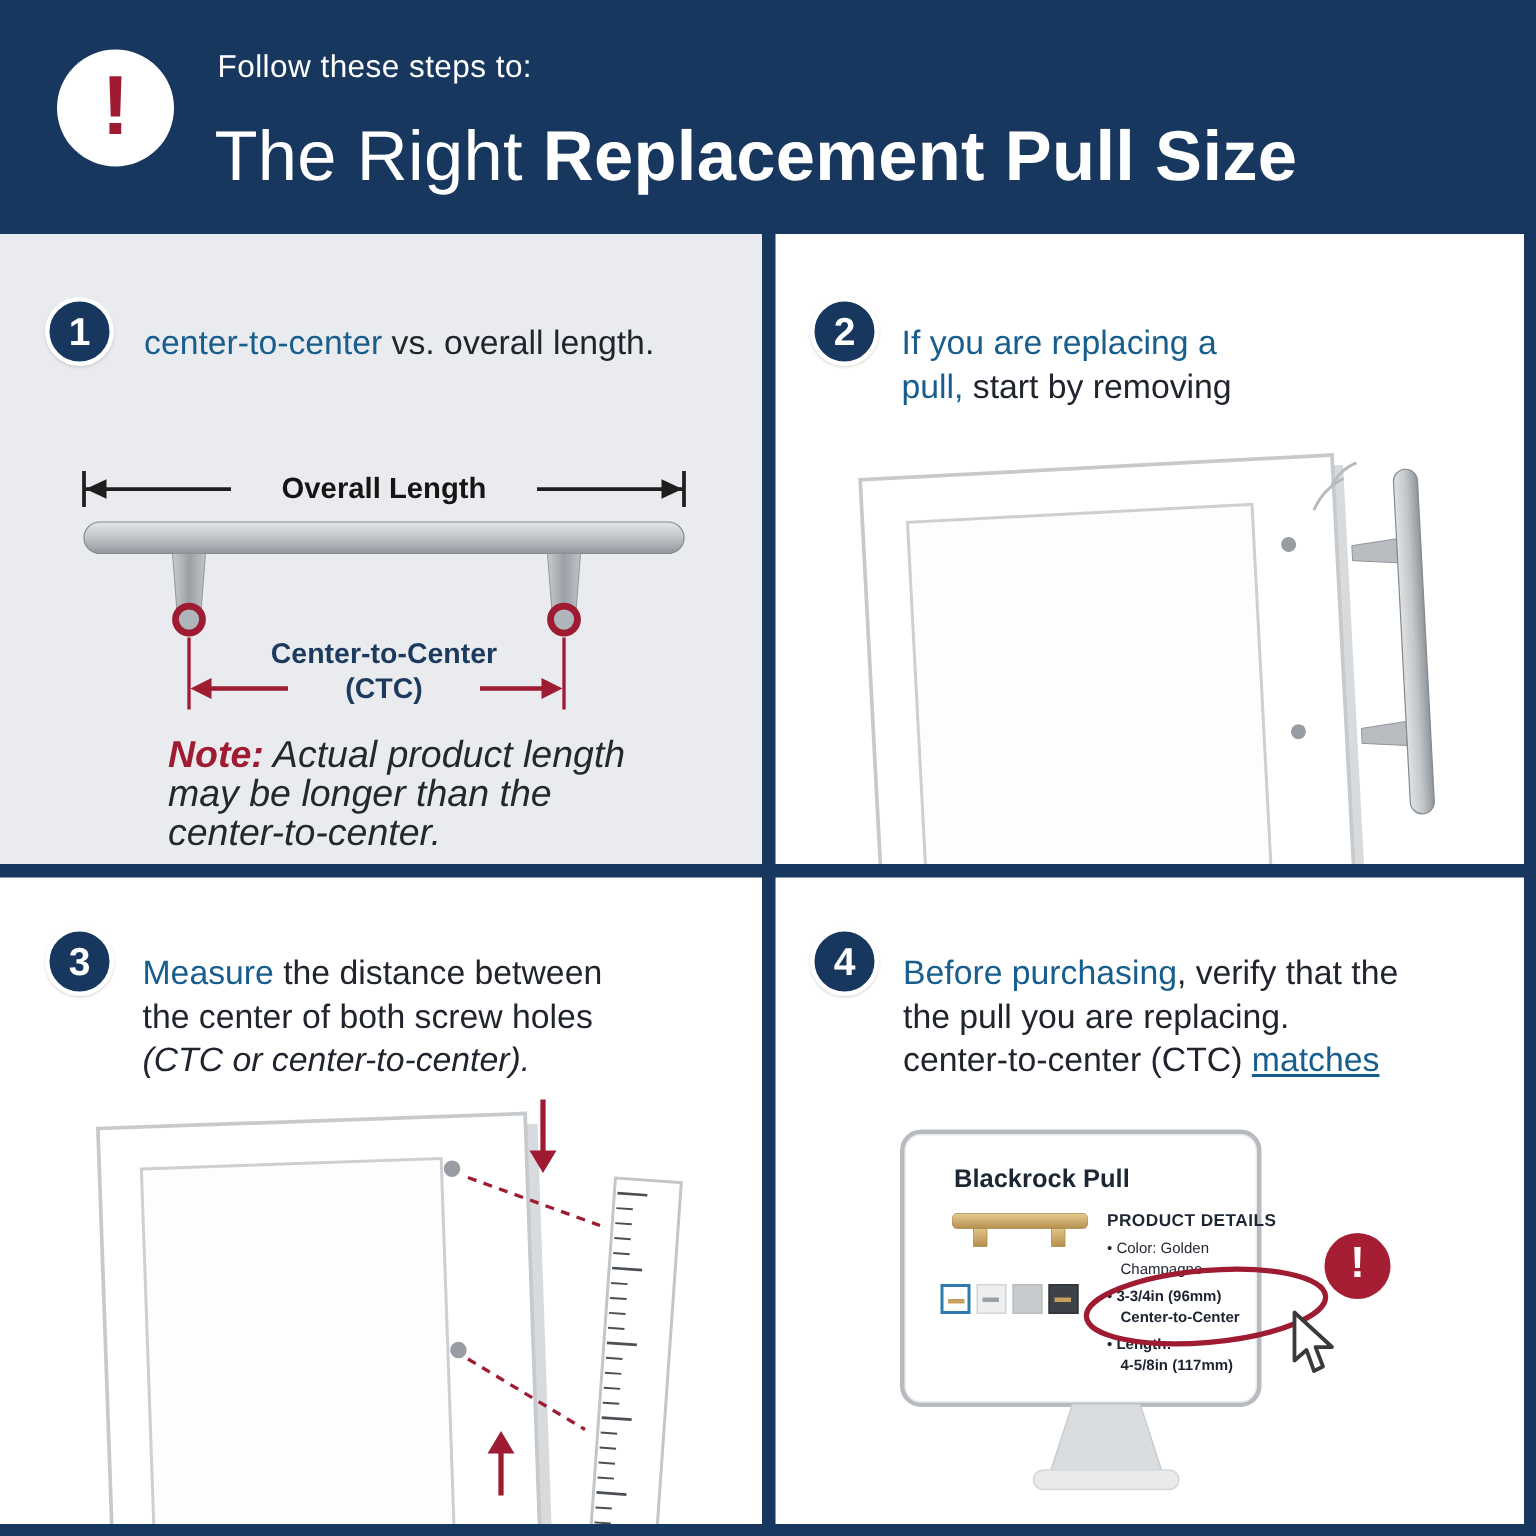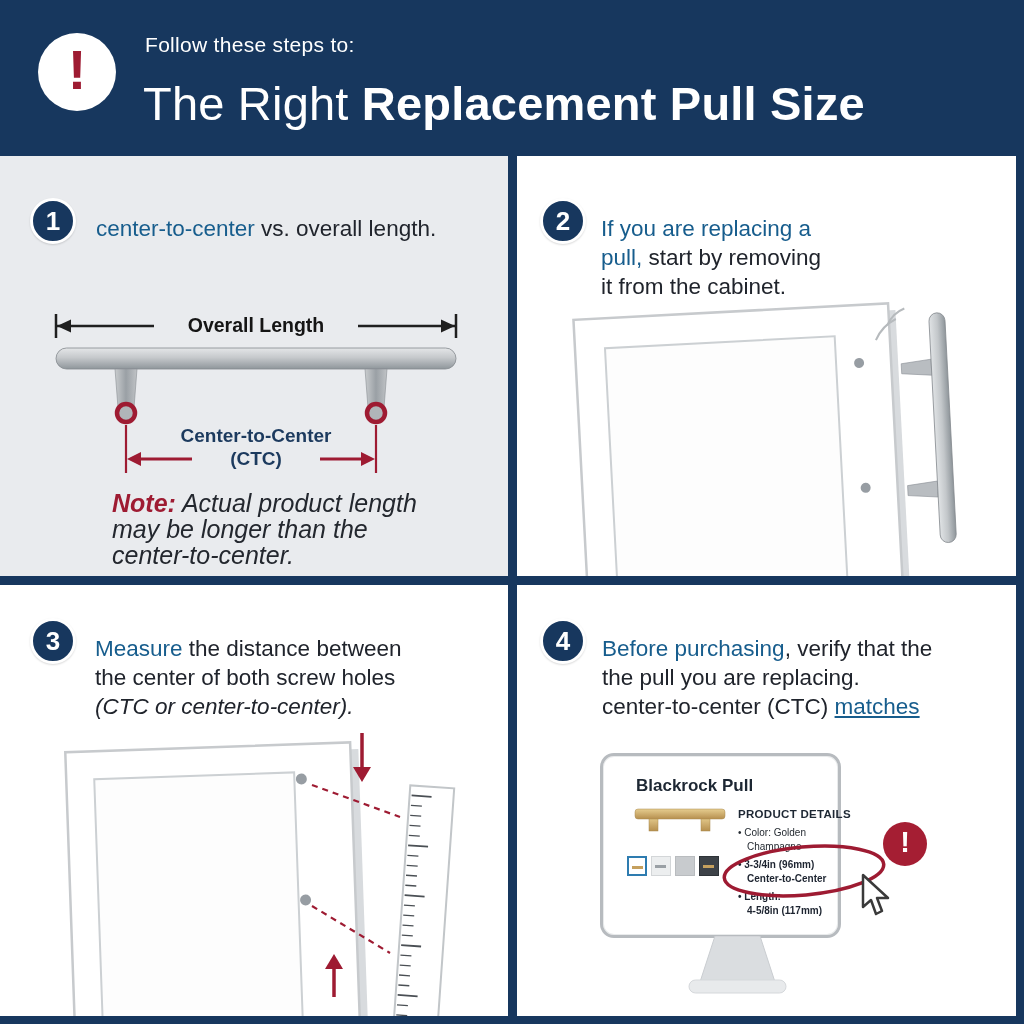--- a/index.html
+++ b/index.html
@@ -135,21 +135,20 @@
     </div>
   </section>
 
   <section class="quad q2">
     <div class="step-badge" style="left:23px; top:42px;">
       <span>2</span>
     </div>
     <div class="step-text" style="left:84px; top:58px;">
       <div><span class="blue-bold">If you are replacing a</span></div>
       <div><span class="blue-bold">pull,</span><span> start by removing</span></div>
-      <div><span>it from the cabinet.</span></div>
     </div>
 
     <svg class="abs" style="left:8px; top:124px;" width="490" height="296" viewBox="0 0 490 296">
       <defs>
         <linearGradient id="gBarV" x1="0" y1="0" x2="1" y2="0">
           <stop offset="0" stop-color="#e0e3e5"></stop>
             <stop offset="0.5" stop-color="#c3c7ca"></stop>
             <stop offset="1" stop-color="#8f969b"></stop>
         </linearGradient>
       </defs>

